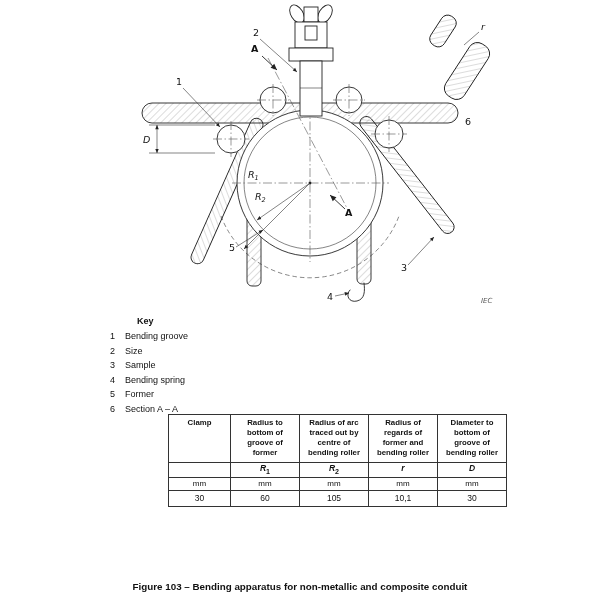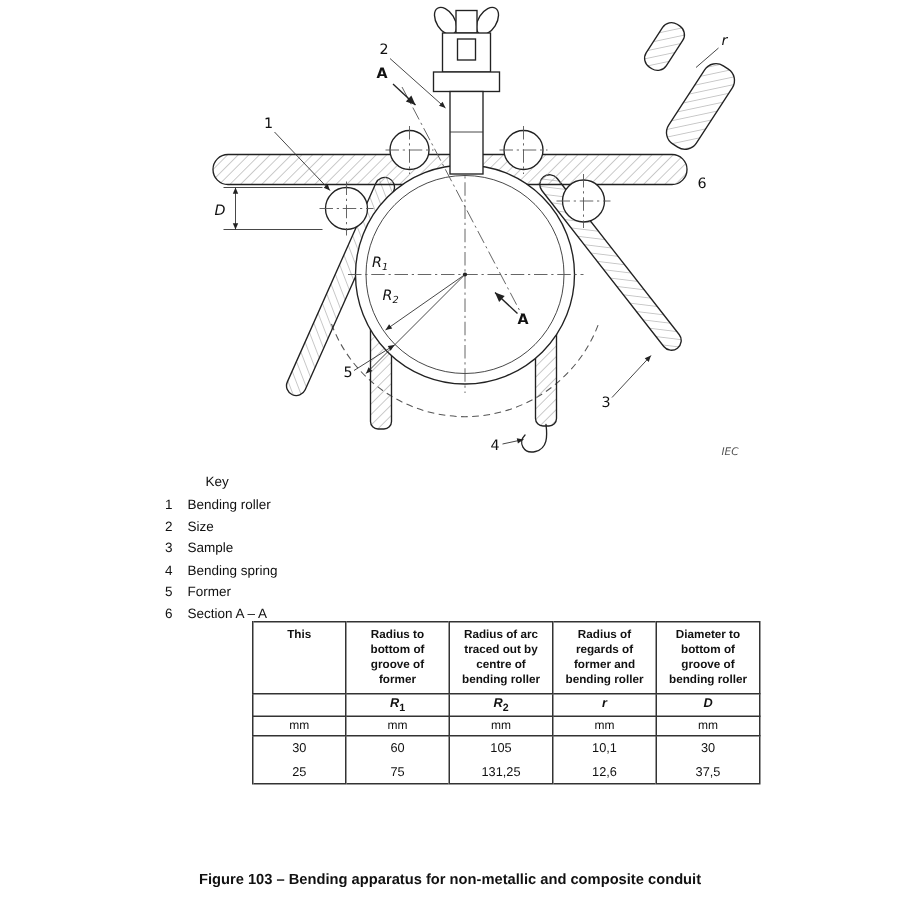--- a/index.html
+++ b/index.html
@@ -13,21 +13,21 @@
   .dd   { stroke:#555; stroke-width:0.6; fill:none; stroke-dasharray:9 2.5 1.5 2.5; }
   .dash { stroke:#555; stroke-width:0.7; fill:none; stroke-dasharray:4.5 3; }
   .wfill{ fill:#fff; }
   .hfill{ fill:url(#hatch); }
   .lbl  { font:9.5px "DejaVu Sans", sans-serif; fill:#111; }
   .lblb { font-weight:bold; }
   .ital { font-style:italic; }
   .iec  { font:italic 7px "DejaVu Sans", sans-serif; fill:#555; }
 
   .key { position:absolute; left:110px; top:316px; font-size:9px; color:#111; }
-  .key-title { font-weight:normal; margin-bottom:5px;padding-left:27px; }
+  .key-title { font-weight:bold; margin-bottom:5px;padding-left:27px; }
   .key-item { display:flex; margin-bottom:4.5px; }
   .key-num { width:15px; }
 
   .spec-table { position:absolute; left:168px; top:414px; width:338px;
                 border-collapse:collapse; table-layout:fixed; color:#111;
                 border:1px solid #333; }
   .spec-table th, .spec-table td { border-left:1px solid #333; border-right:1px solid #333; text-align:center; }
   tr.hdr th  { font-size:7.8px; font-weight:bold; vertical-align:top; padding:3px 3px; border-bottom:1px solid #333; line-height:1.3; }
   tr.sym td  { font-size:8.5px; font-weight:bold; height:15px; border-bottom:1px solid #333; }
   tr.unit td { font-size:8px; height:13px; border-bottom:1px solid #333;text-align:center; }
@@ -167,21 +167,21 @@
       <line class="thin" x1="479" y1="32" x2="464" y2="45"></line>
     </g>
 
     <text class="iec" x="481" y="303">IEC</text>
   </svg>
 
   <div class="key">
     <div class="key-title">Key</div>
     <div class="key-item">
       <span class="key-num">1</span>
-      <span>Bending roller</span>
+      <span>Bending groove</span>
     </div>
     <div class="key-item">
       <span class="key-num">2</span>
       <span>Size</span>
     </div>
     <div class="key-item">
       <span class="key-num">3</span>
       <span>Sample</span>
     </div>
     <div class="key-item">
@@ -201,21 +201,21 @@
   <table class="spec-table">
     <colgroup>
       <col style="width:62px">
         <col style="width:69px">
         <col style="width:69px">
         <col style="width:69px">
         <col style="width:69px">
     </colgroup>
     <tbody>
         <tr class="hdr">
-      <th>This</th>
+      <th>Clamp</th>
       <th>Radius to bottom of groove of former</th>
       <th>Radius of arc traced out by centre of bending roller</th>
       <th>Radius of regards of former and bending roller</th>
       <th>Diameter to bottom of groove of bending roller</th>
     </tr>
     <tr class="sym">
       <td><i></i><sub></sub></td>
       <td><i>R</i><sub>1</sub></td>
       <td><i>R</i><sub>2</sub></td>
       <td><i>r</i><sub></sub></td>
@@ -228,26 +228,19 @@
       <td>mm</td>
       <td>mm</td>
     </tr>
     <tr class="data">
       <td>30</td>
       <td>60</td>
       <td>105</td>
       <td>10,1</td>
       <td>30</td>
     </tr>
-    <tr class="data">
-      <td>25</td>
-      <td>75</td>
-      <td>131,25</td>
-      <td>12,6</td>
-      <td>37,5</td>
-    </tr>
   </tbody>
     </table>
 
 
   <div class="caption">Figure 103 – Bending apparatus for non-metallic and composite conduit</div>
 
 </div>
 
 </body></html>

